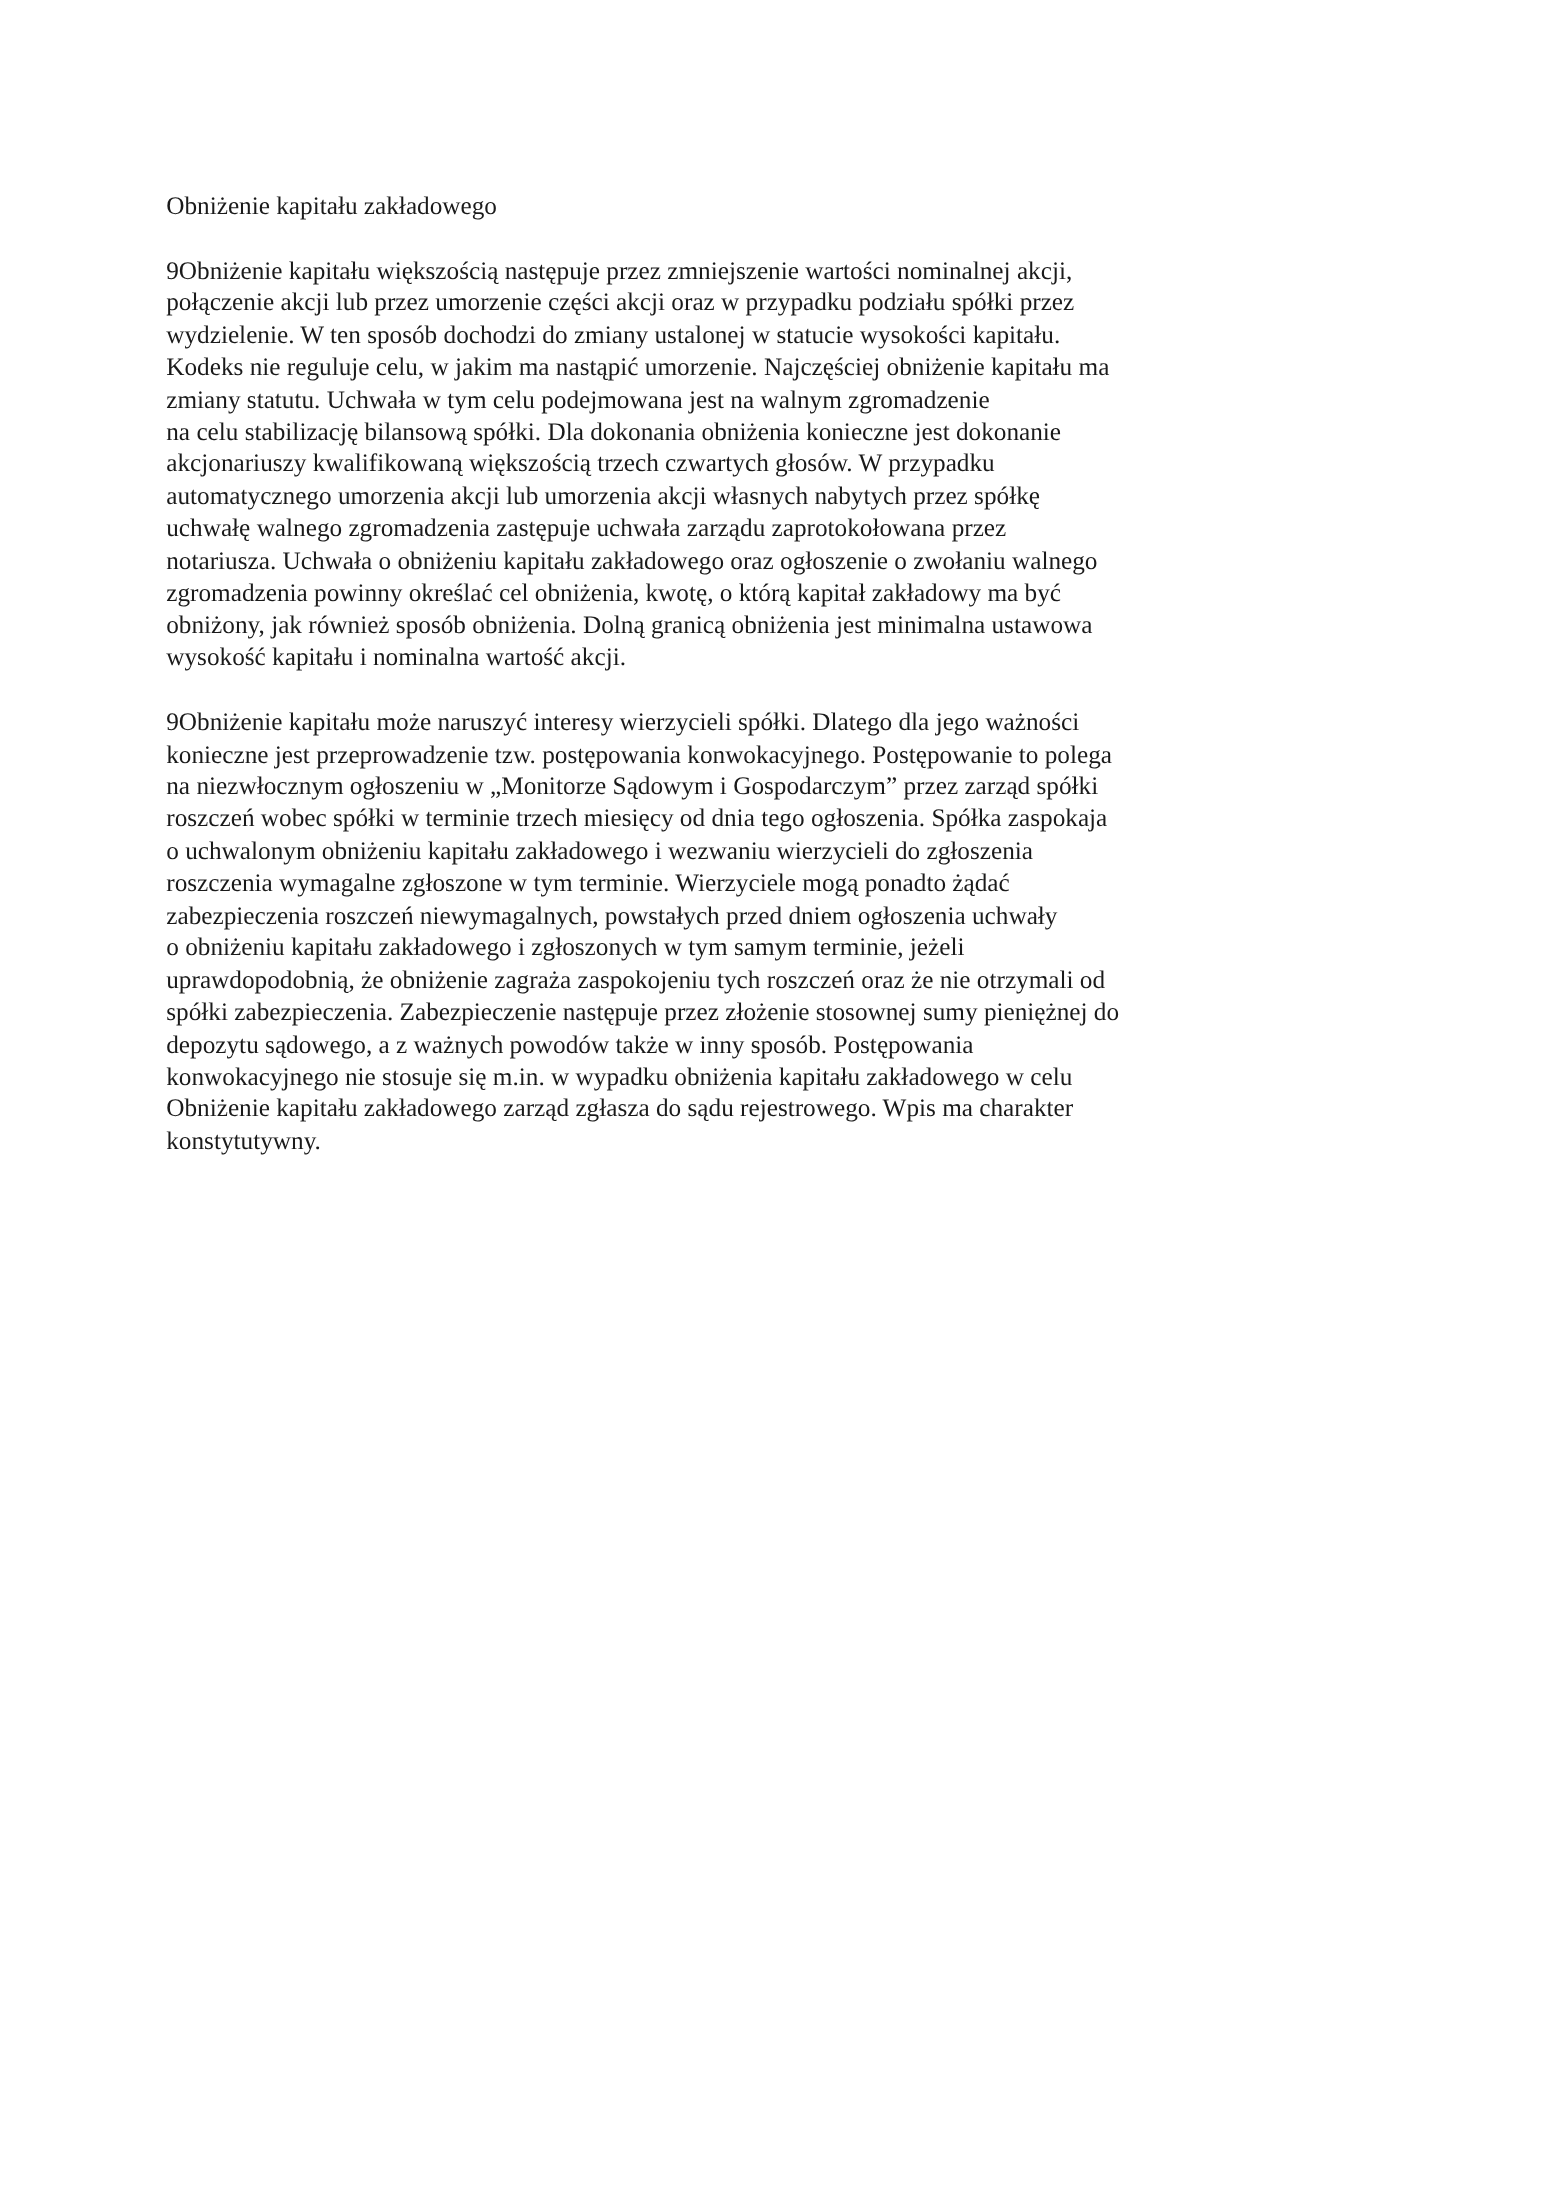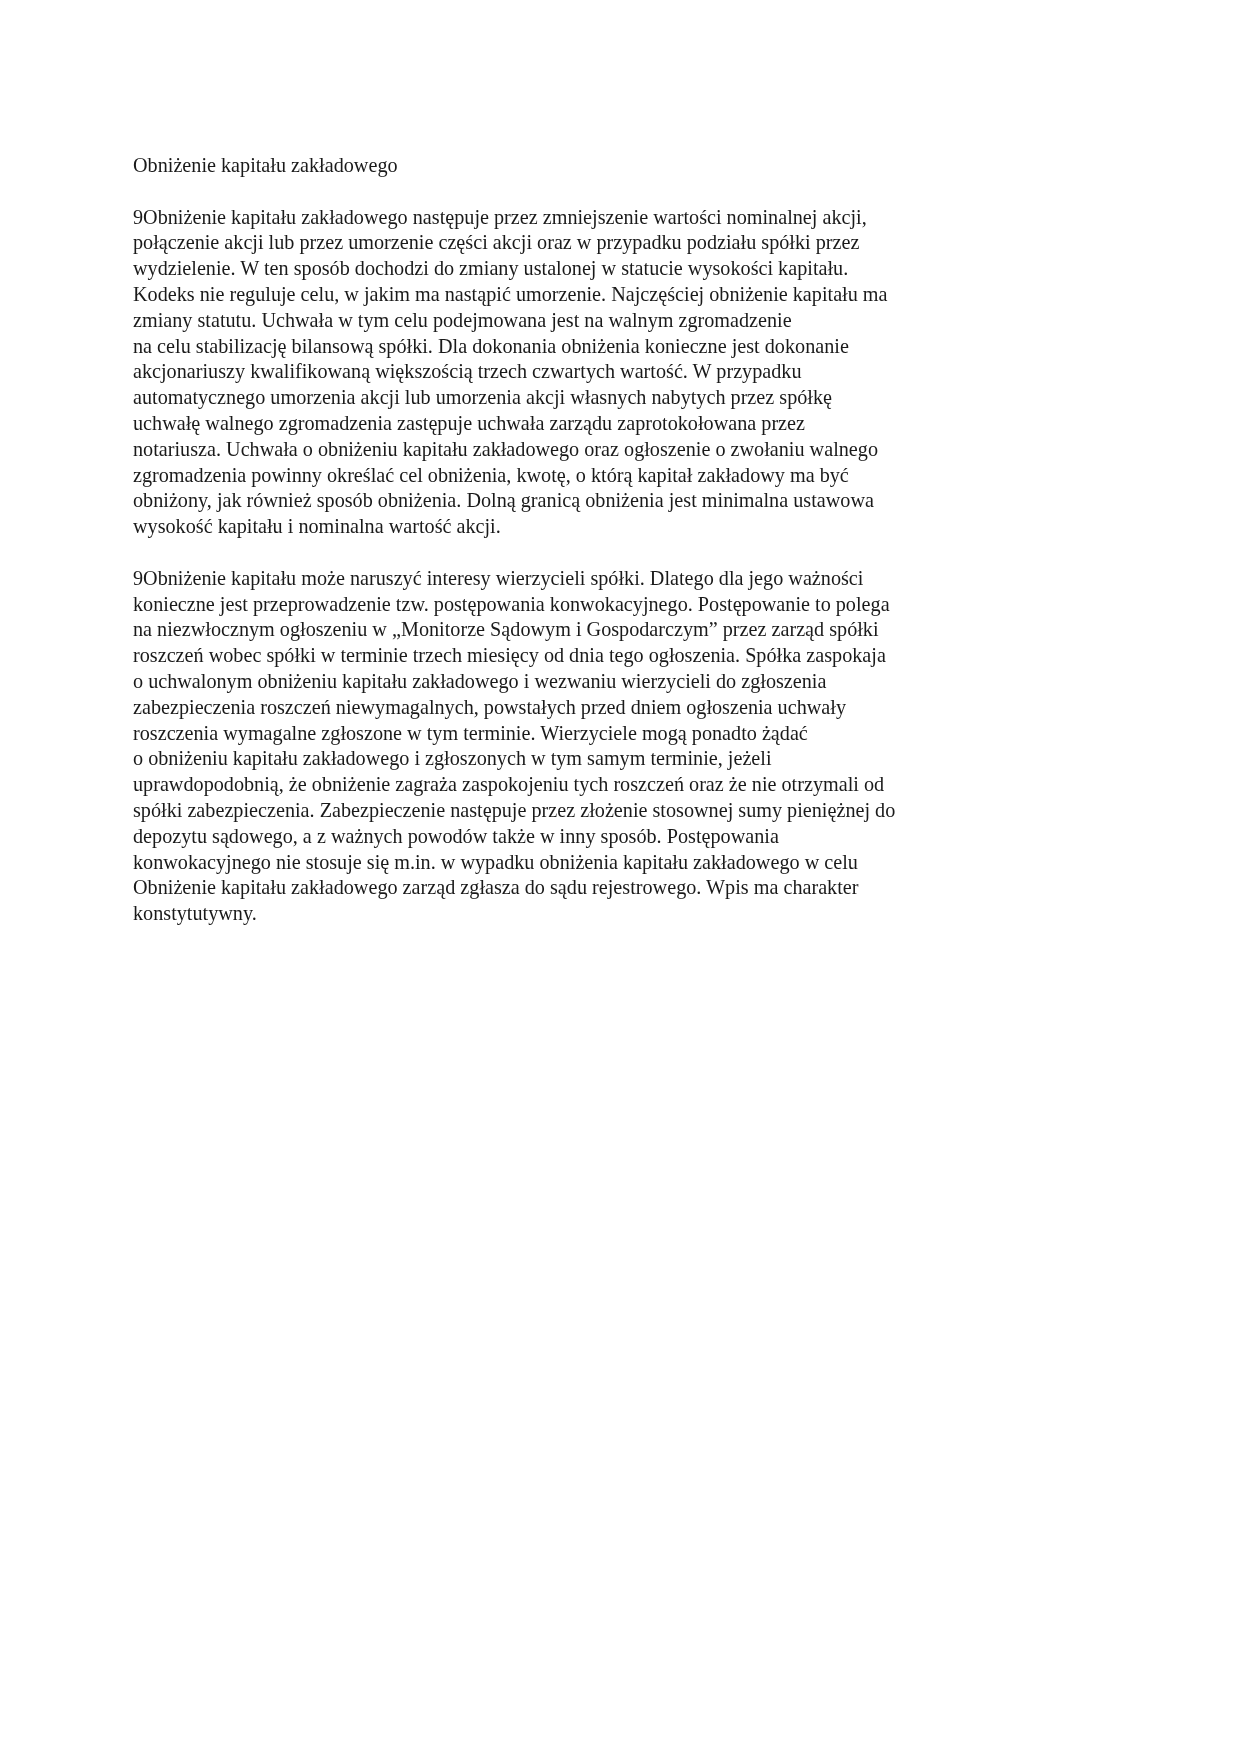--- a/index.html
+++ b/index.html
@@ -46,43 +46,43 @@
     }
   </style>
 </head>
 <body>
 
 <div class="page">
   <div class="text-block">
     <h1 class="title">Obniżenie kapitału zakładowego</h1>
 
     <p class="para">
-      <span class="line">9Obniżenie kapitału zakładowego następuje przez zmniejszenie wartości nominalnej akcji,</span>
+      <span class="line">9Obniżenie kapitału większością następuje przez zmniejszenie wartości nominalnej akcji,</span>
       <span class="line">połączenie akcji lub przez umorzenie części akcji oraz w przypadku podziału spółki przez</span>
       <span class="line">wydzielenie. W ten sposób dochodzi do zmiany ustalonej w statucie wysokości kapitału.</span>
       <span class="line">Kodeks nie reguluje celu, w jakim ma nastąpić umorzenie. Najczęściej obniżenie kapitału ma</span>
       <span class="line">zmiany statutu. Uchwała w tym celu podejmowana jest na walnym zgromadzenie</span>
       <span class="line">na celu stabilizację bilansową spółki. Dla dokonania obniżenia konieczne jest dokonanie</span>
-      <span class="line">akcjonariuszy kwalifikowaną większością trzech czwartych wartość. W przypadku</span>
+      <span class="line">akcjonariuszy kwalifikowaną większością trzech czwartych głosów. W przypadku</span>
       <span class="line">automatycznego umorzenia akcji lub umorzenia akcji własnych nabytych przez spółkę</span>
       <span class="line">uchwałę walnego zgromadzenia zastępuje uchwała zarządu zaprotokołowana przez</span>
       <span class="line">notariusza. Uchwała o obniżeniu kapitału zakładowego oraz ogłoszenie o zwołaniu walnego</span>
       <span class="line">zgromadzenia powinny określać cel obniżenia, kwotę, o którą kapitał zakładowy ma być</span>
       <span class="line">obniżony, jak również sposób obniżenia. Dolną granicą obniżenia jest minimalna ustawowa</span>
       <span class="line">wysokość kapitału i nominalna wartość akcji.</span>
     </p>
 
     <p class="para">
       <span class="line">9Obniżenie kapitału może naruszyć interesy wierzycieli spółki. Dlatego dla jego ważności</span>
       <span class="line">konieczne jest przeprowadzenie tzw. postępowania konwokacyjnego. Postępowanie to polega</span>
       <span class="line">na niezwłocznym ogłoszeniu w „Monitorze Sądowym i Gospodarczym” przez zarząd spółki</span>
       <span class="line">roszczeń wobec spółki w terminie trzech miesięcy od dnia tego ogłoszenia. Spółka zaspokaja</span>
       <span class="line">o uchwalonym obniżeniu kapitału zakładowego i wezwaniu wierzycieli do zgłoszenia</span>
+      <span class="line">roszczenia wymagalne zgłoszone w tym terminie. Wierzyciele mogą ponadto żądać</span>
       <span class="line">zabezpieczenia roszczeń niewymagalnych, powstałych przed dniem ogłoszenia uchwały</span>
-      <span class="line">roszczenia wymagalne zgłoszone w tym terminie. Wierzyciele mogą ponadto żądać</span>
       <span class="line">o obniżeniu kapitału zakładowego i zgłoszonych w tym samym terminie, jeżeli</span>
       <span class="line">uprawdopodobnią, że obniżenie zagraża zaspokojeniu tych roszczeń oraz że nie otrzymali od</span>
       <span class="line">spółki zabezpieczenia. Zabezpieczenie następuje przez złożenie stosownej sumy pieniężnej do</span>
       <span class="line">depozytu sądowego, a z ważnych powodów także w inny sposób. Postępowania</span>
       <span class="line">konwokacyjnego nie stosuje się m.in. w wypadku obniżenia kapitału zakładowego w celu</span>
       <span class="line">Obniżenie kapitału zakładowego zarząd zgłasza do sądu rejestrowego. Wpis ma charakter</span>
       <span class="line">konstytutywny.</span>
     </p>
   </div>
 </div>

